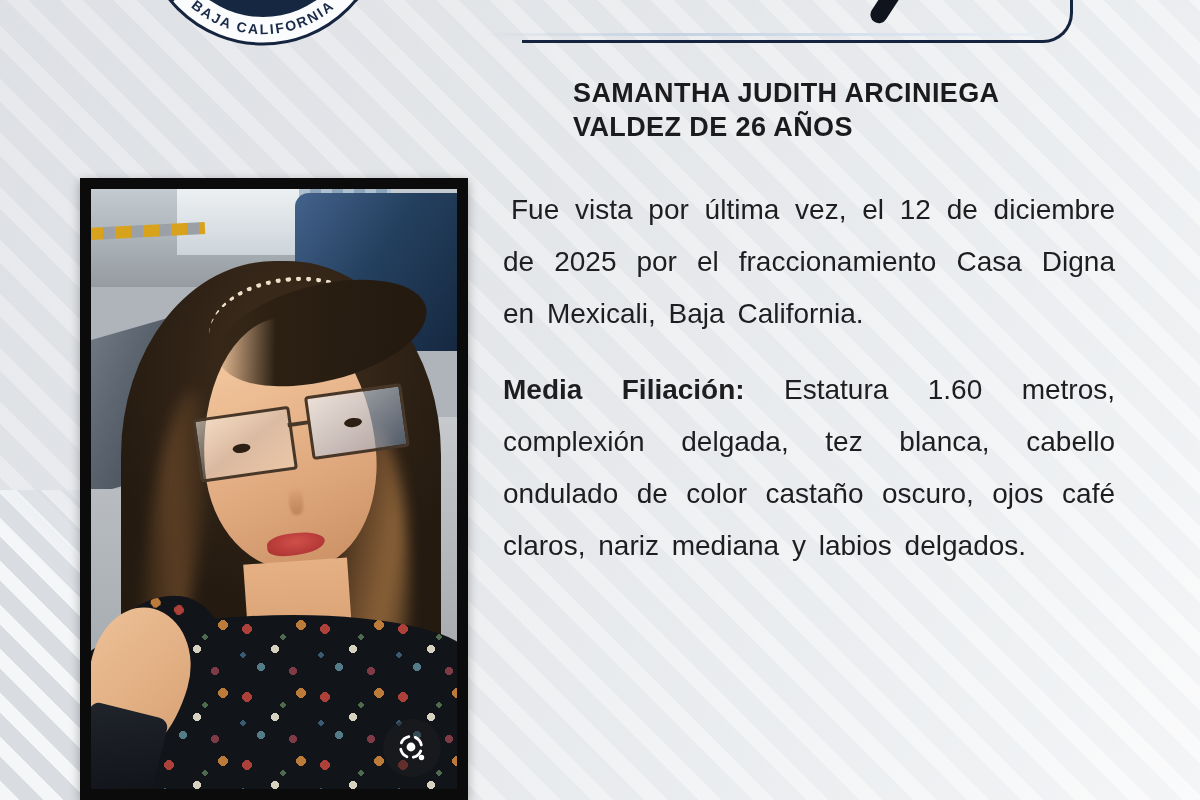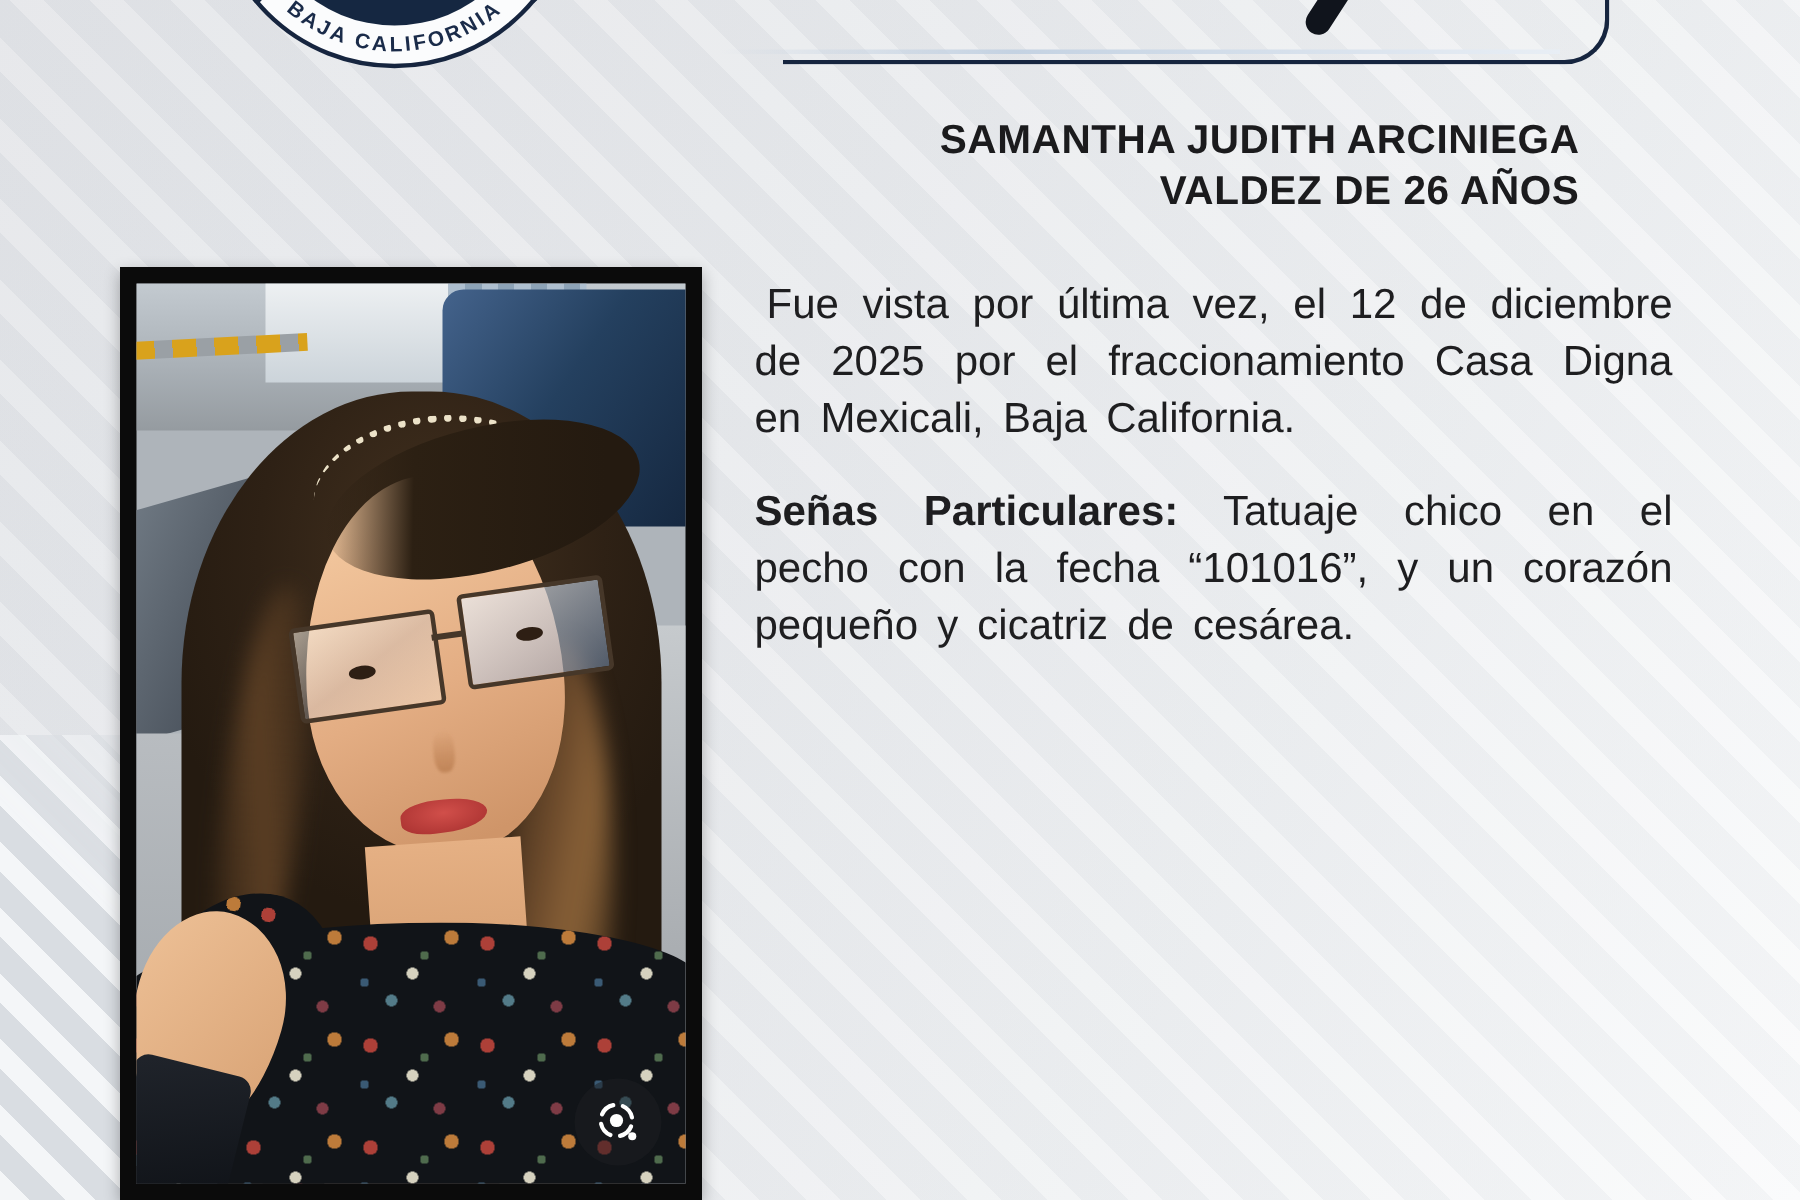--- a/index.html
+++ b/index.html
@@ -21,24 +21,24 @@
   .badge-svg{position:absolute;left:20px;top:0;overflow:hidden;}
   .frame-line{position:absolute;top:-42px;left:522px;width:548px;height:82px;
         border:3px solid #16253f;border-top:none;border-left:none;
         border-radius:0 0 30px 0;pointer-events:none;}
   .frame-hl{position:absolute;top:33px;left:480px;width:560px;height:3px;
         background:linear-gradient(90deg,rgba(185,198,216,0) 0%,#c4d2e2 35%,#e8eef5 100%);}
   .stroke-mark{position:absolute;top:-26px;left:880px;width:17px;height:52px;
         background:#10141c;border-radius:9px;transform:rotate(33deg);}
 
   
-  .title{position:absolute;left:539px;top:76px;width:514px;text-align:right;
+  .title{position:absolute;left:573px;top:76px;width:514px;text-align:left;
         font-size:27px;line-height:34px;font-weight:700;letter-spacing:.4px;color:#1b1b1d;}
   .textcol{position:absolute;left:503px;top:184px;width:612px;color:#1e1e20;}
-  .textcol p{margin:0 0 24px 0;font-size:28px;line-height:38px;
+  .textcol p{margin:0 0 24px 0;font-size:28px;line-height:52px;
         text-align:justify;word-spacing:5px;}
   .textcol p.first{text-indent:8px;}
   .textcol strong{font-weight:700;}
 
   
   .photo{position:absolute;left:80px;top:178px;width:388px;height:622px;
         background:#0b0b0b;padding:11px;box-sizing:border-box;
         box-shadow:0 3px 10px rgba(0,0,0,.3);}
   .photo-inner{position:relative;width:100%;height:100%;overflow:hidden;background:#aeb4ba;}
   .photo-inner *{position:absolute;}
@@ -176,15 +176,15 @@
           <circle cx="26.5" cy="26.5" r="2.7" fill="#ffffff"></circle>
         </svg>
       </div>
     </div>
   </div>
 
   <div class="title">SAMANTHA JUDITH ARCINIEGA VALDEZ DE 26 AÑOS</div>
 
   <div class="textcol">
     <p class="first"><span>Fue vista por última vez, el 12 de diciembre de 2025 por el fraccionamiento Casa Digna en Mexicali, Baja California.</span></p>
-    <p><strong>Señas Particulares:</strong> <span>Tatuaje chico en el pecho con la fecha “101016”, y un corazón pequeño y cicatriz de cesárea.</span></p>
+    <p><strong>Media Filiación:</strong> <span>Estatura 1.60 metros, complexión delgada, tez blanca, cabello ondulado de color castaño oscuro, ojos café claros, nariz mediana y labios delgados.</span></p>
   </div>
 </div>
 
 </body></html>

